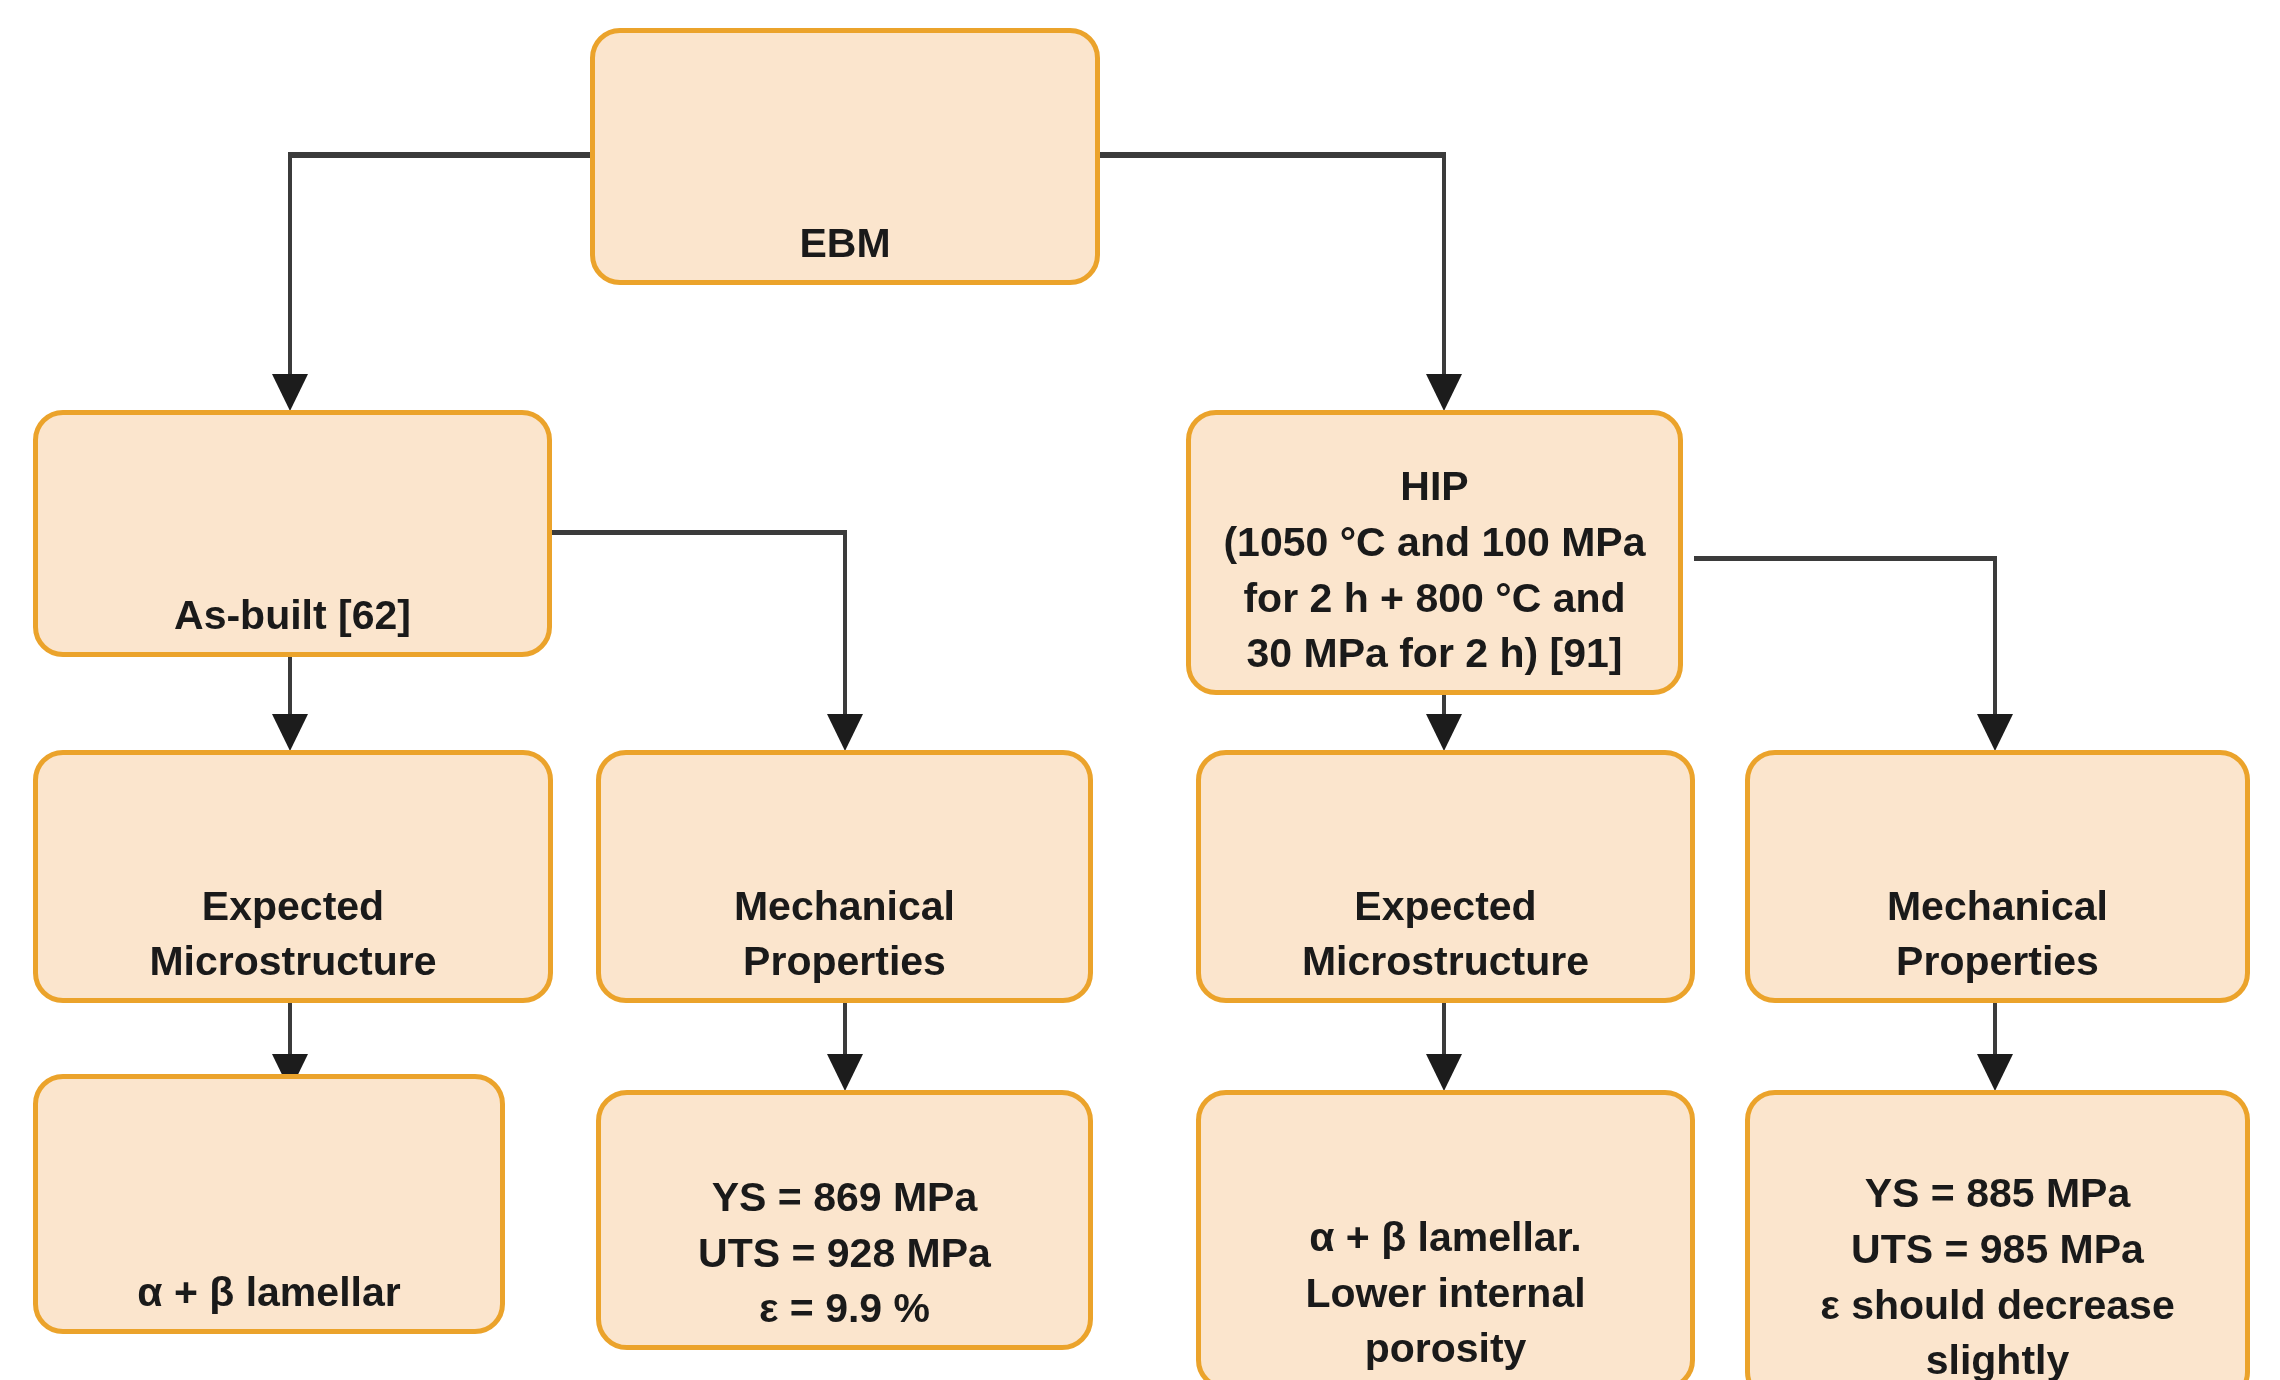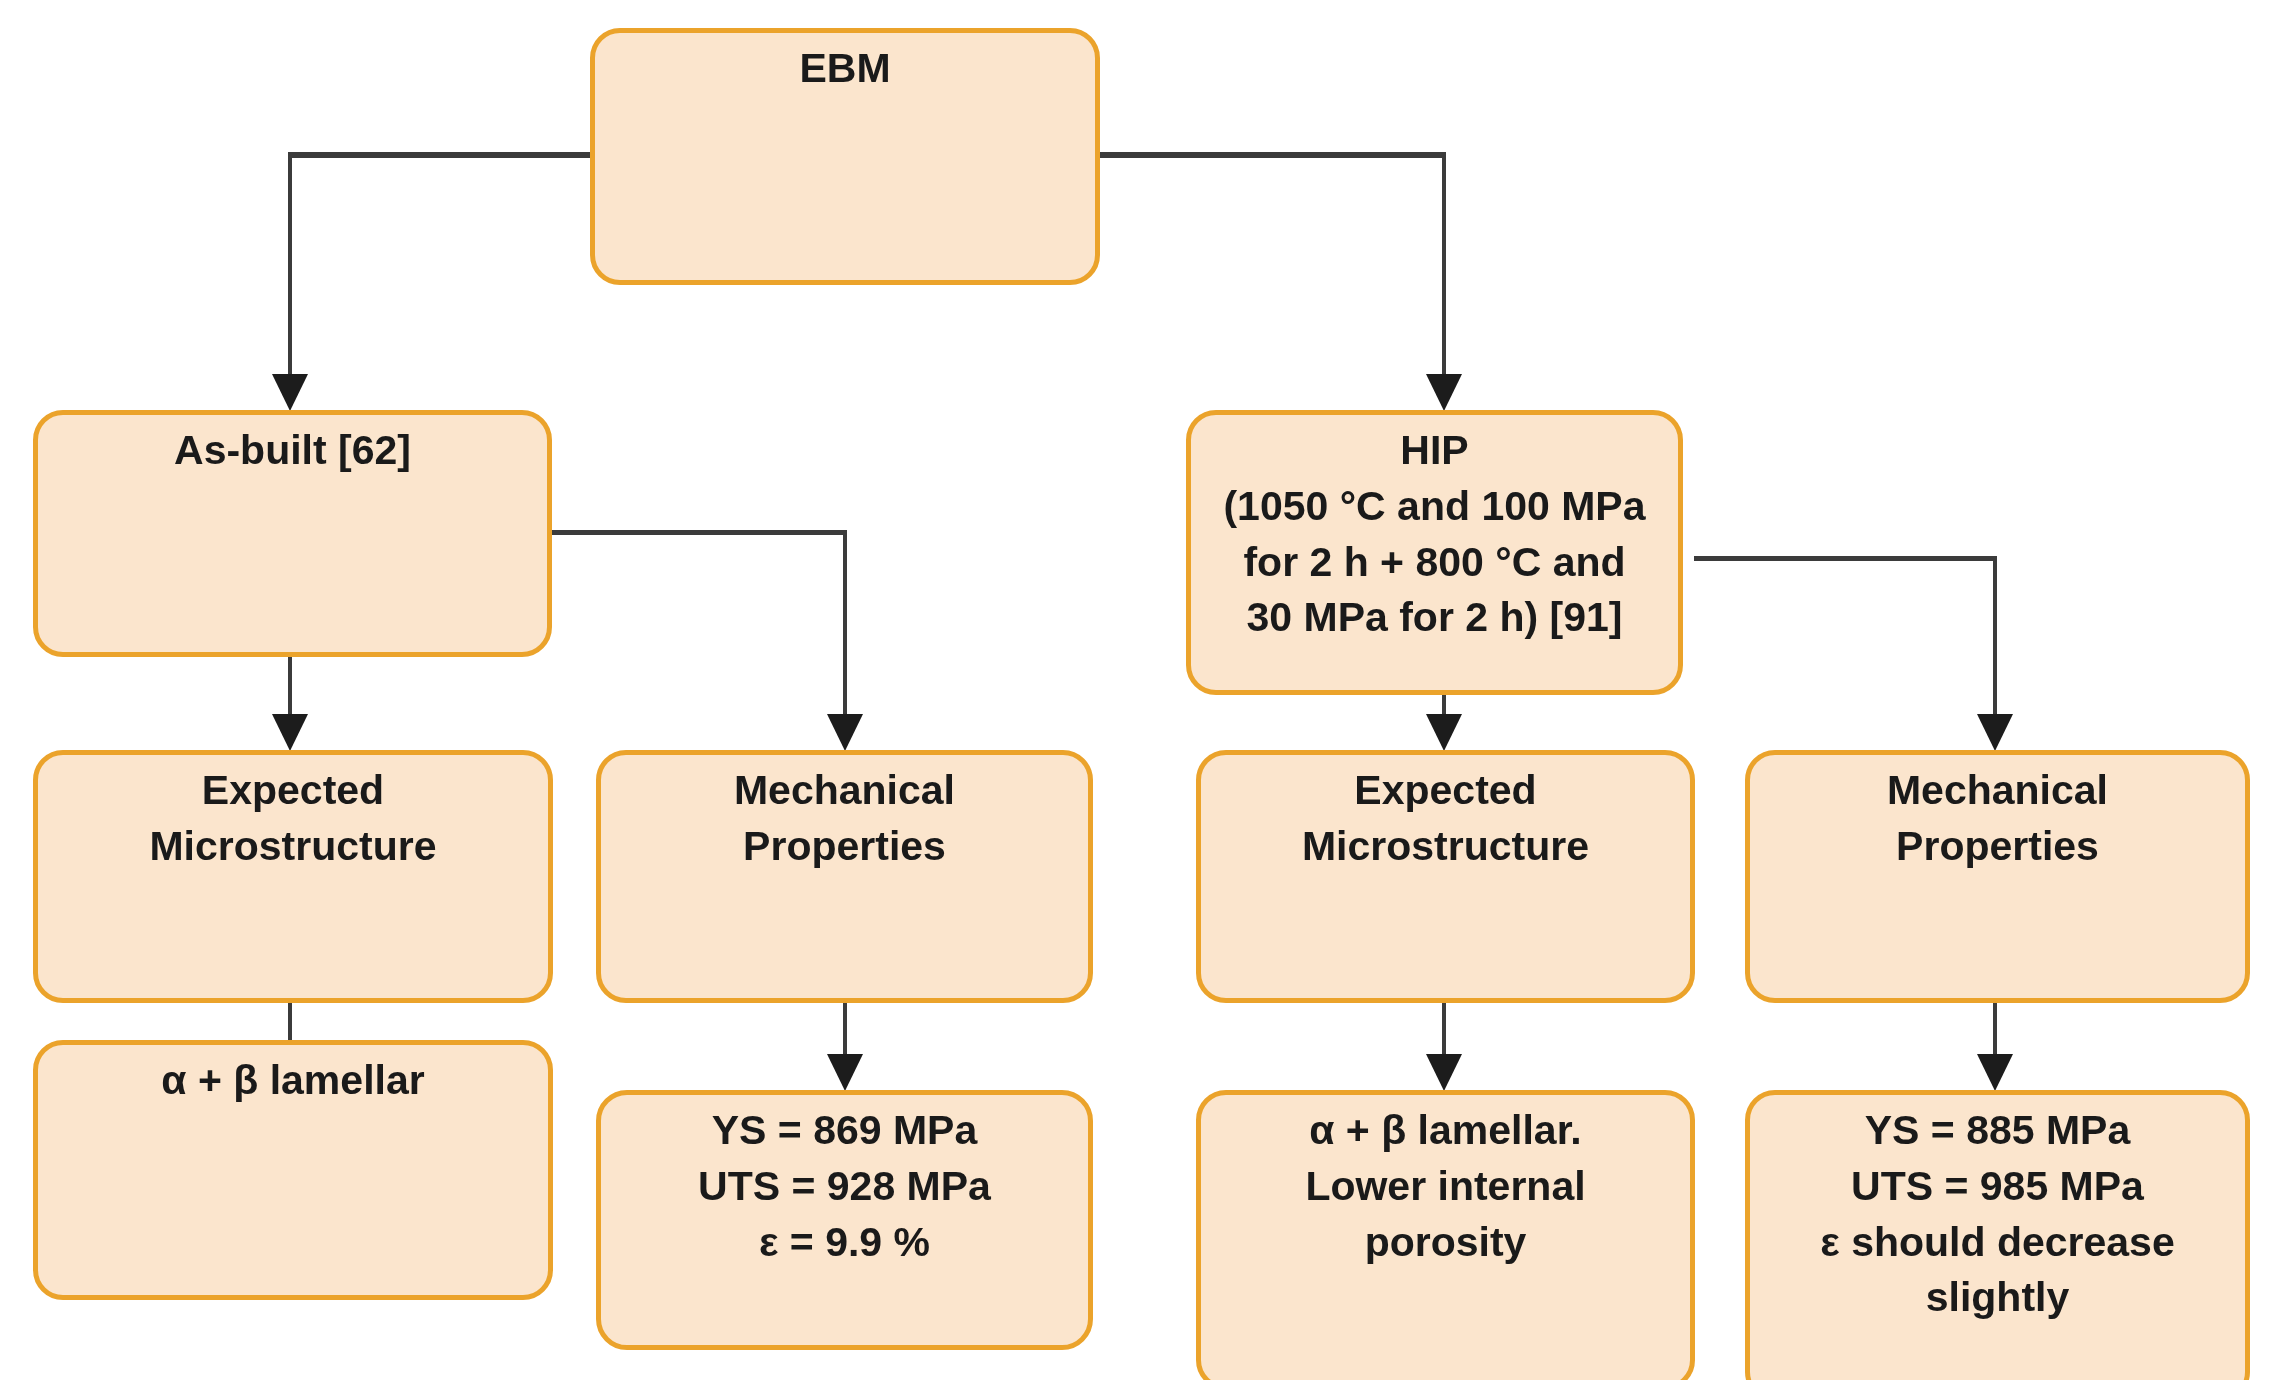--- a/index.html
+++ b/index.html
@@ -17,21 +17,21 @@
     background:var(--background);
     font-family:"Liberation Sans","DejaVu Sans",sans-serif;
     overflow:hidden;
   }
   .node{
     position:absolute;
     box-sizing:border-box;
     background:var(--node-fill);
     border:5px solid var(--node-border);
     border-radius:30px;
-    display:flex;align-items:flex-start;justify-content:center;
+    display:flex;align-items:flex-end;justify-content:center;
     text-align:center;
     padding:8px 18px;
   }
   .node-text{
     white-space:pre-line;
     font-weight:700;
     font-size:41px;
     line-height:1.36;
     color:var(--text-color);
   }
@@ -44,21 +44,21 @@
   }
 
   
   #n-ebm  {left:590px; top:28px;  width:510px; height:257px;}
   #n-ab   {left:33px;  top:410px; width:519px; height:247px;}
   #n-hip  {left:1186px;top:410px; width:497px; height:285px;}
   #n-eml  {left:33px;  top:750px; width:520px; height:253px;}
   #n-mpl  {left:596px; top:750px; width:497px; height:253px;}
   #n-emr  {left:1196px;top:750px; width:499px; height:253px;}
   #n-mpr  {left:1745px;top:750px; width:505px; height:253px;}
-  #n-laml {left:33px;  top:1040px;width:520px; height:260px;}
+  #n-laml {left:33px;  top:1074px;width:472px; height:260px;}
   #n-ysl  {left:596px; top:1090px;width:497px; height:260px;border-radius:31px;}
   #n-lamr {left:1196px;top:1090px;width:499px; height:300px;}
   #n-ysr  {left:1745px;top:1090px;width:505px; height:312px;}
 
   
   #c-ebm-l-h {left:288px; top:152px; width:304px; height:6px;}
   #c-ebm-l-v {left:288px; top:152px; width:4px;   height:226px;}
   #a-ab      {left:272px; top:374px;}
   #c-ebm-r-h {left:1097px;top:152px; width:349px; height:6px;}
   #c-ebm-r-v {left:1442px;top:152px; width:4px;   height:226px;}

